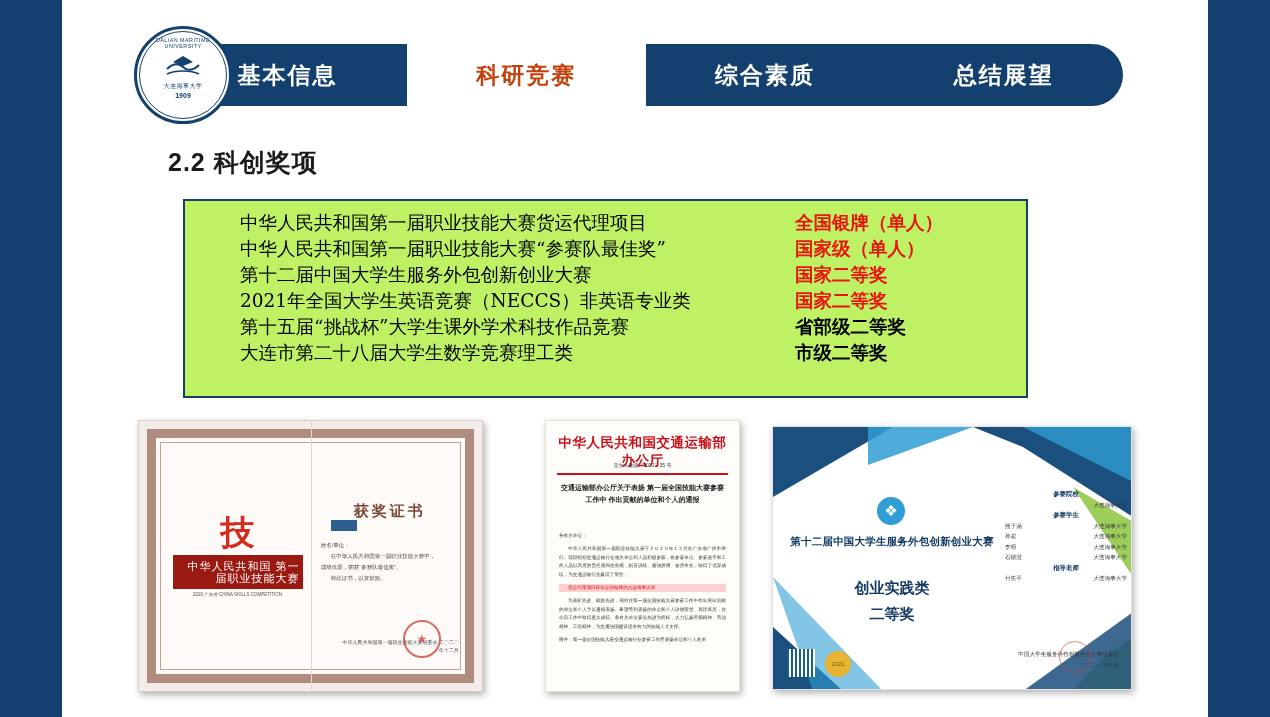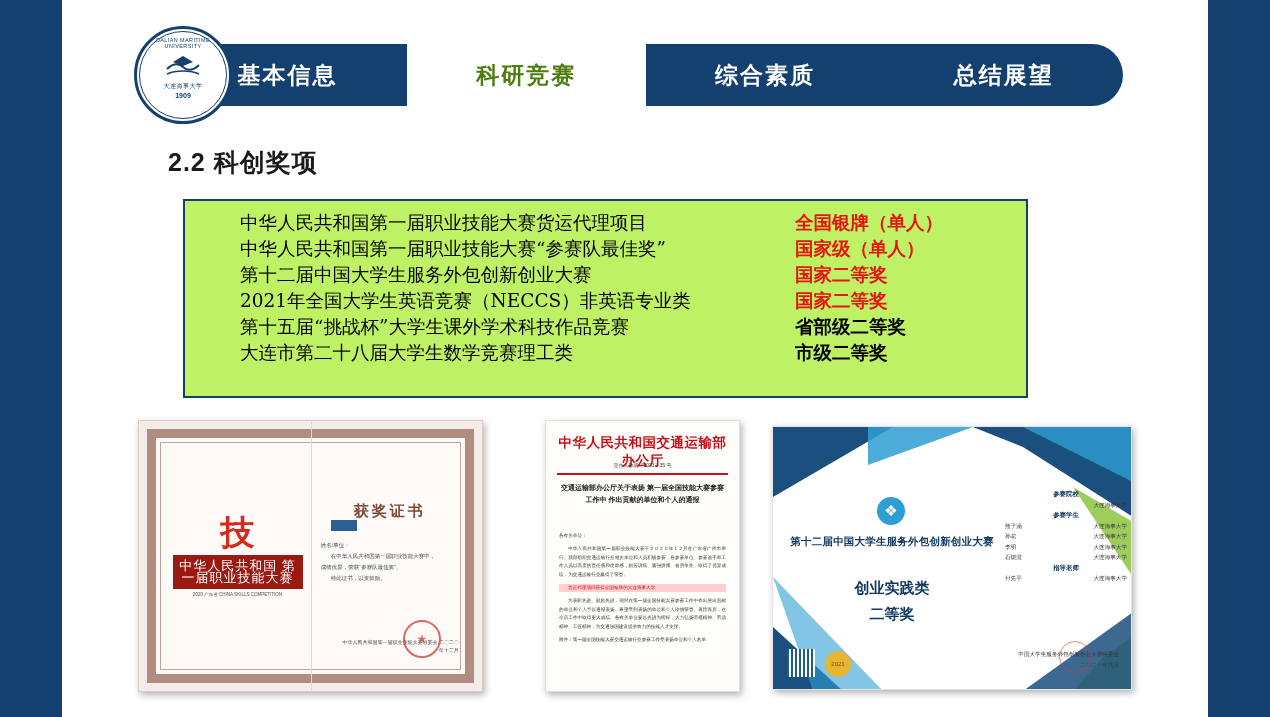--- a/index.html
+++ b/index.html
@@ -52,21 +52,21 @@
     align-items: center;
     justify-content: center;
     color: #ffffff;
     font-size: 23px;
     font-weight: bold;
     letter-spacing: 2px;
     cursor: pointer;
   }
   .nav-item.active {
     background: #ffffff;
-    color: #4d7c0f;
+    color: #c2410c;
   }
   
   .logo {
     position: absolute;
     left: 134px;
     top: 26px;
     width: 98px;
     height: 98px;
     border-radius: 50%;
     background: #ffffff;
@@ -261,24 +261,25 @@
   .c1-logo-mark {
     font-size: 34px;
     color: #d72a1f;
     font-weight: bold;
     line-height: 34px;
   }
   .c1-logo-cn {
     margin-top: 6px;
     background: #9a1a12;
     color: #fff;
-    font-size: 13px;
+    font-size: 11px;
     padding: 5px 3px;
     letter-spacing: 1px;
     line-height: 12px;
+    text-align: right;
   }
   .c1-logo-sub {
     margin-top: 3px;
     font-size: 4.5px;
     color: #555;
   }
   .c1-blue-box {
     position: absolute;
     left: 56%;
     top: 100px;

